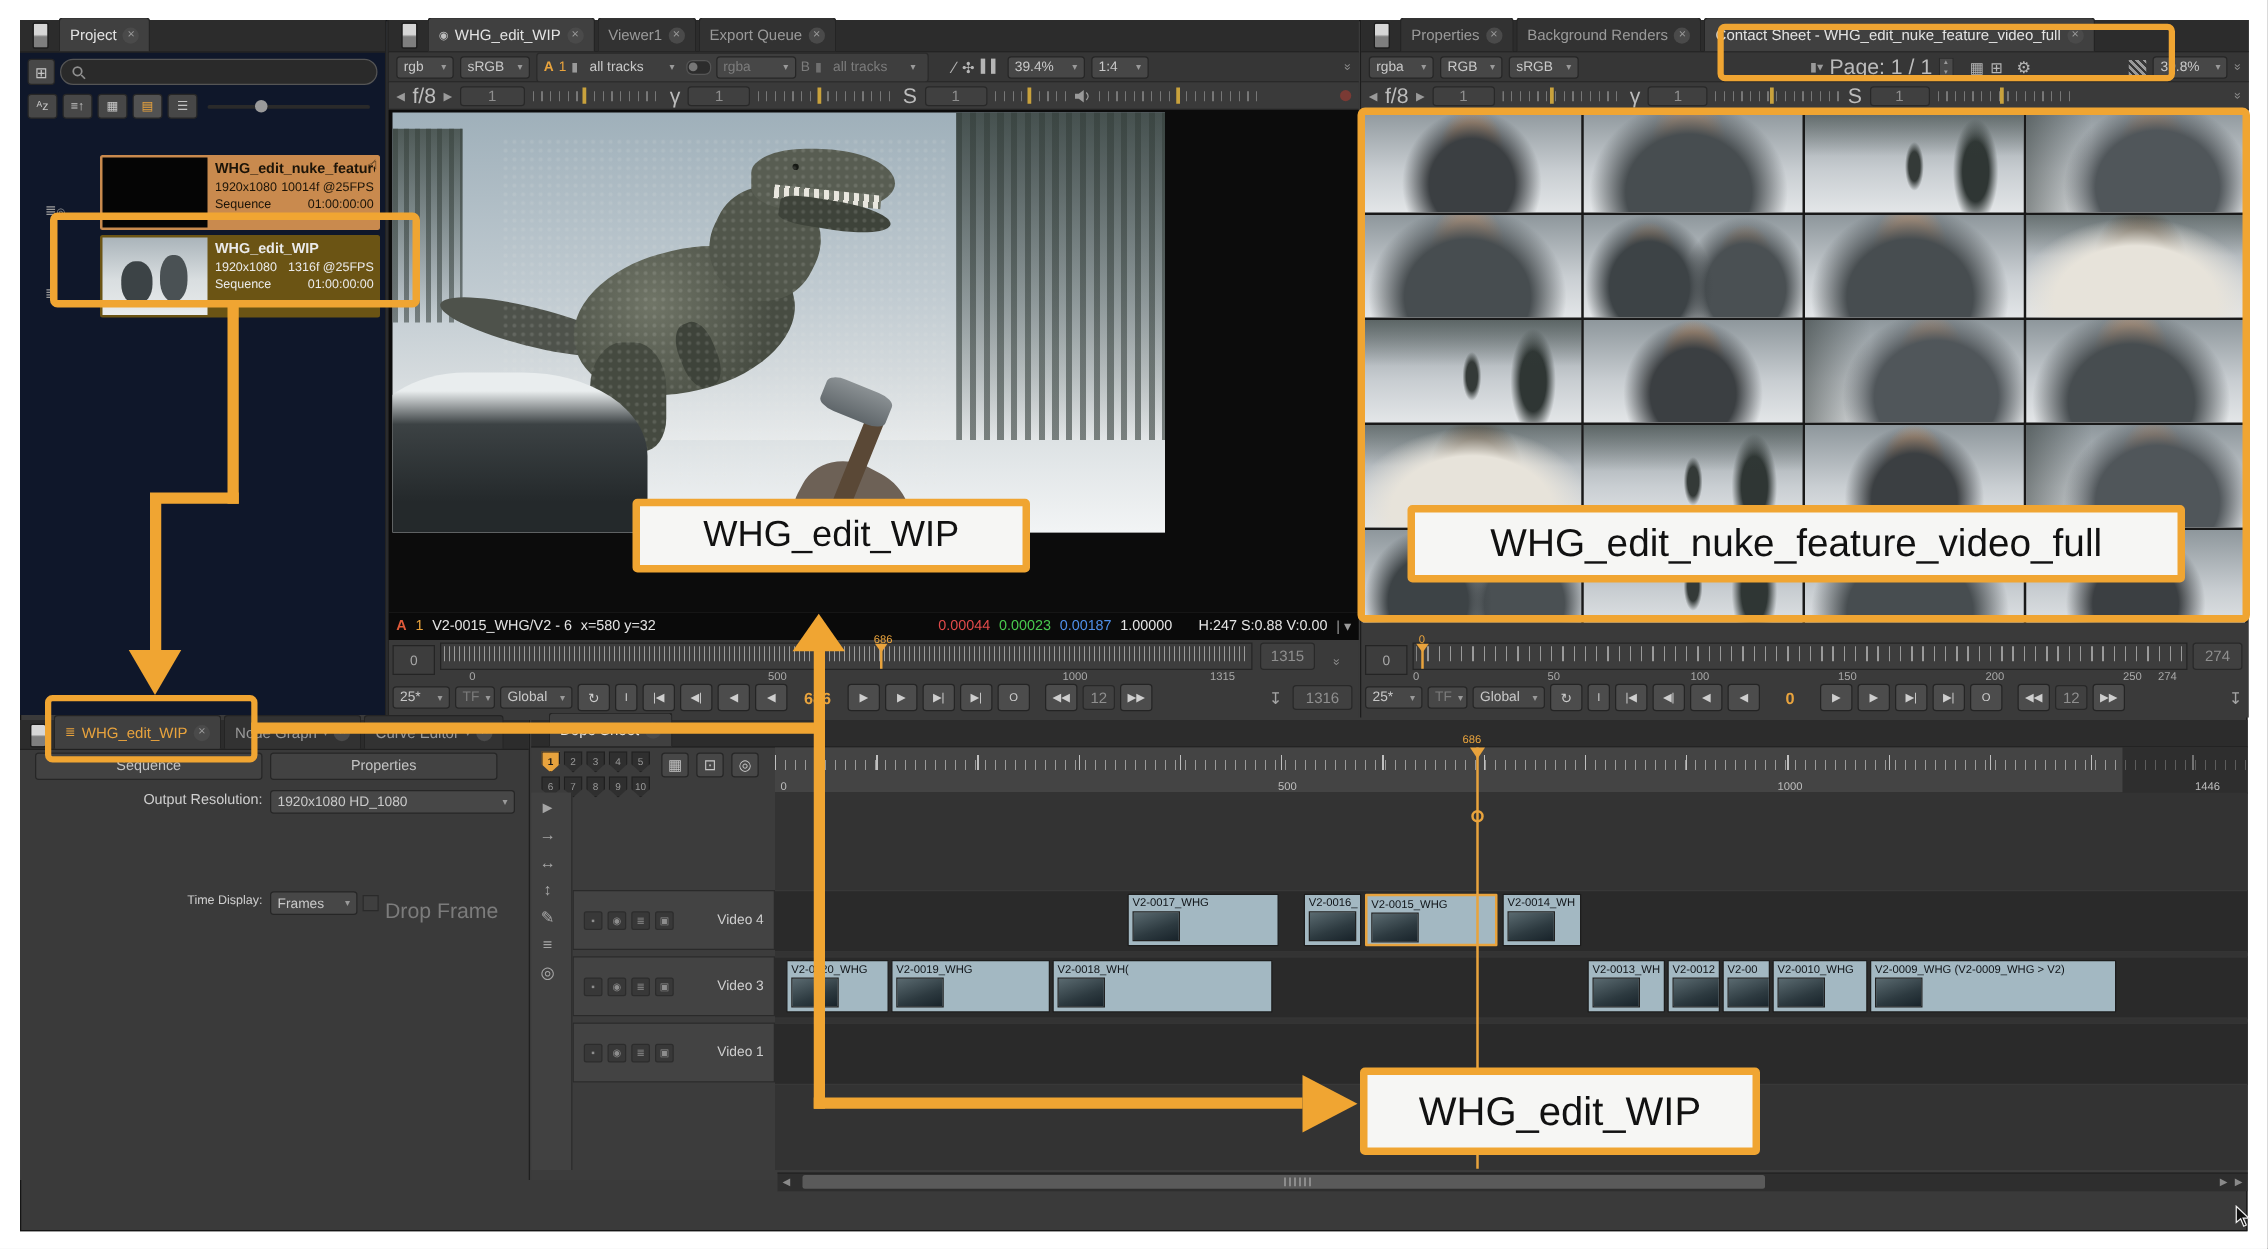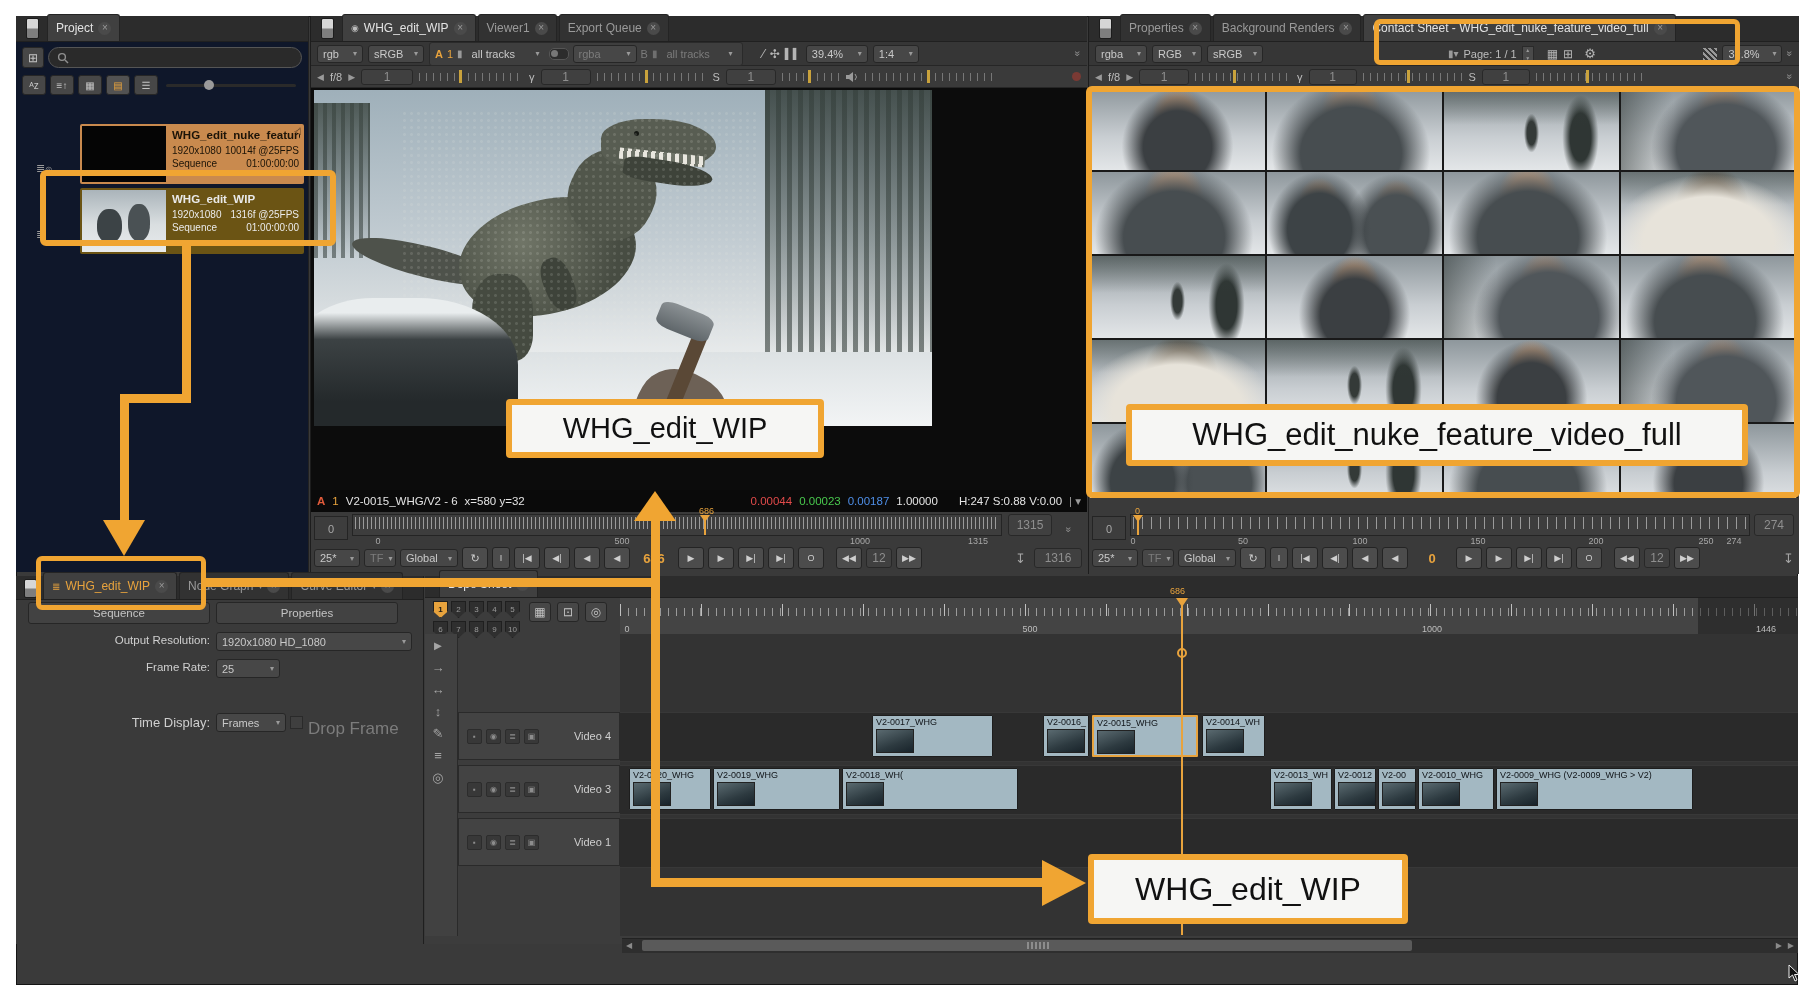--- a/index.html
+++ b/index.html
@@ -73,21 +73,21 @@
   .rex .head{left:56%;top:3%;width:32%;height:18%;background:#585d52;border-radius:40% 58% 46% 40%;}
   .rex .teeth{left:61%;top:15%;width:24%;height:4%;background:repeating-linear-gradient(90deg,#e9e7df 0 4px,#6e7368 4px 8px);transform:rotate(6deg);}
   .rex .jaw{left:62%;top:18%;width:25%;height:8%;background:#3e433a;border-radius:30% 60% 60% 30%;transform:rotate(9deg);}
   .rex .eye{left:65%;top:7.5%;width:5px;height:5px;background:#151813;border-radius:50%;}
   .rex .arm{left:40%;top:52%;width:8%;height:19%;background:#3e433a;border-radius:42%;transform:rotate(-22deg);}
   .rex .leg{left:20%;top:58%;width:17%;height:31%;background:#454a40;border-radius:42% 42% 30% 30%;}
   .rex .spots{inset:0;background-image:radial-gradient(rgba(230,232,226,.14) 1px,transparent 2px);background-size:7px 7px;}
   .axe-h{left:59%;bottom:1%;width:2.4%;height:31%;background:#5a4836;transform:rotate(22deg);border-radius:2px;}
   .axe-b{left:55.5%;bottom:27%;width:9%;height:8%;background:linear-gradient(180deg,#8b9194,#5f666a);border-radius:25%;transform:rotate(22deg);}
   .arm-f{left:52%;bottom:-8%;width:15%;height:24%;background:#6d6156;border-radius:45%;transform:rotate(28deg);}
-  .sm-label{font-size:11px;color:#bcbcbc;}
+  .sm-label{font-size:17px;color:#bcbcbc;}
   .blackbar{background:#0a0a0a;color:#e4e4e4;font-size:11.5px;display:flex;align-items:center;}
 </style>
 </head>
 <body>
 
 <div id="app">
   <div class="abs" id="win"></div>
 
   <div class="abs" style="left:16px;top:16px;width:292px;height:556px;background:#0f172a;border-right:1px solid #222;">
     <div class="tabstrip abs" style="left:0;top:0;width:292px;height:26px;">
@@ -502,28 +502,22 @@
         <div class="btn" style="width: 182px; height: 22px; background: rgb(66, 66, 66); font-size: 11.5px;">Sequence</div>
         <div class="btn" style="width: 182px; height: 22px; background: rgb(66, 66, 66); font-size: 11.5px;">Properties</div>
       </div>
     <div class="abs" id="props-form" style="left:0;top:54px;width:407px;height:200px;">
         <div class="abs" style="left: 0px; top: 0px; width: 407px; height: 24px;">
           <div style="position: absolute; right: 213px; top: 4px; font-size: 11.5px; color: rgb(207, 207, 207); white-space: nowrap;">Output Resolution:</div>
           <div class="dd" style="position: absolute; left: 200px; top: 2px; width: 196px; height: 19px;">
             <div>1920x1080 HD_1080</div>
           </div>
         </div>
-        <div class="abs" style="left: 0px; top: 27px; width: 407px; height: 24px;">
-          <div style="position: absolute; right: 213px; top: 4px; font-size: 11.5px; color: rgb(207, 207, 207); white-space: nowrap;">Frame Rate:</div>
-          <div class="dd" style="position: absolute; left: 200px; top: 2px; width: 64px; height: 19px;">
-            <div>25</div>
-          </div>
-        </div>
         <div class="abs" style="left: 0px; top: 81px; width: 407px; height: 24px;">
-          <div style="position: absolute; right: 213px; top: 4px; font-size: 13px; color: rgb(207, 207, 207); white-space: nowrap;">Time Display:</div>
+          <div style="position: absolute; right: 213px; top: 4px; font-size: 10px; color: rgb(207, 207, 207); white-space: nowrap;">Time Display:</div>
           <div class="dd" style="position: absolute; left: 200px; top: 2px; width: 70px; height: 19px;">
             <div>Frames</div>
           </div>
           <div style="position: absolute; left: 274px; top: 5px; width: 11px; height: 11px; background: rgb(63, 63, 63); border: 1px solid rgb(42, 42, 42);"></div>
           <div style="position: absolute; left: 292px; top: 8px; font-size: 17px; color: rgb(124, 124, 124);">Drop Frame</div>
         </div>
       </div>
   </div>
 
   <div class="abs" style="left:425px;top:576px;width:1373px;height:368px;background:#3c3c3c;">
@@ -577,21 +571,21 @@
     </div>
   <div class="abs" id="dope-tracks">
       <div class="abs" style="left: 620px; top: 712px; width: 1178px; height: 48px; background: rgb(42, 42, 42); border-top: 1px solid rgb(56, 56, 56); border-bottom: 1px solid rgb(56, 56, 56);"></div>
       <div class="trackhead" style="left: 458px; top: 712px; width: 162px; height: 48px;">
         <div class="thico">▪</div>
         <div class="thico">◉</div>
         <div class="thico">≣</div>
         <div class="thico">▣</div>
         <div class="tname">Video 4</div>
       </div>
-      <div class="clip" style="left: 872px; top: 715px; width: 121px;">
+      <div class="clip" style="left: 902px; top: 715px; width: 121px;">
         <div class="cl">V2-0017_WHG</div>
         <div class="cth"></div>
       </div>
       <div class="clip" style="left: 1043px; top: 715px; width: 46px;">
         <div class="cl">V2-0016_</div>
         <div class="cth"></div>
       </div>
       <div class="clip sel" style="left: 1092px; top: 715px; width: 106px;">
         <div class="cl">V2-0015_WHG</div>
         <div class="cth"></div>

